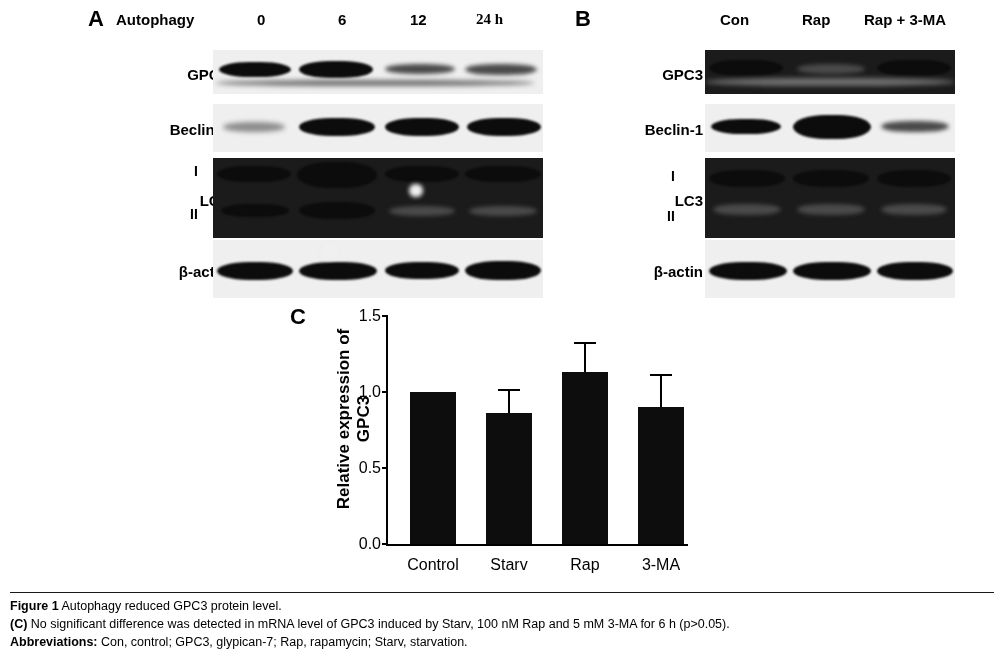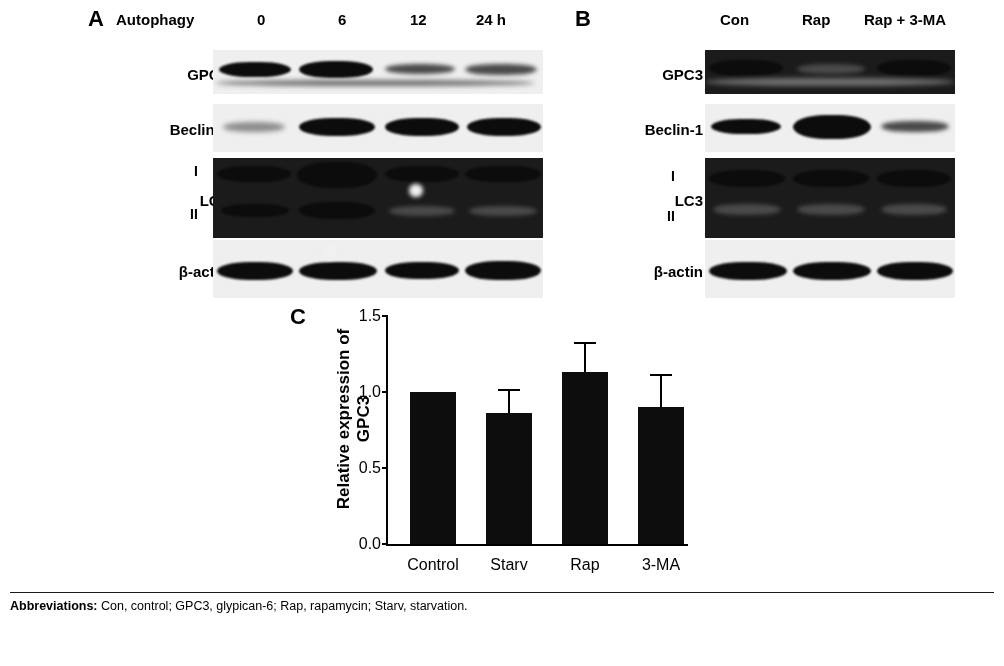--- a/index.html
+++ b/index.html
@@ -178,21 +178,21 @@
 
   <div class="panel-letter" style="left:88px; top:8px;">A</div>
 
   <div id="panel-a">
 
     <div class="col-headers">
       <div class="hdr" style="left:28px; top:3px;">Autophagy</div>
       <div class="hdr" style="left:169px; top:3px;">0</div>
       <div class="hdr" style="left:250px; top:3px;">6</div>
       <div class="hdr" style="left:322px; top:3px;">12</div>
-      <div class="hdr" style="left:388px; top:3px;">24 h</div>
+      <div class="hdr" style="left:388px; top:3px;font-family:Liberation Serif, serif;">24 h</div>
     </div>
 
     <div class="blot-label" style="left:30px; top:58px; width:110px;">GPC3</div>
     <div class="blot-strip" style="left:125px; top:42px; width:330px; height:44px;">
       <div class="band" style="left:6px; top:12px; width:72px; height:15px;"></div>
       <div class="band" style="left:86px; top:11px; width:74px; height:17px;"></div>
       <div class="band soft" style="left:172px; top:14px; width:70px; height:10px;"></div>
       <div class="band soft" style="left:252px; top:14px; width:72px; height:11px;"></div>
       <div class="band faint" style="left:2px; top:30px; width:320px; height:6px;"></div>
     </div>
@@ -303,17 +303,24 @@
       <div class="xtick-label" style="left:0px;">Control</div>
       <div class="xtick-label" style="left:76px;">Starv</div>
       <div class="xtick-label" style="left:152px;">Rap</div>
       <div class="xtick-label" style="left:228px;">3-MA</div>
     </div>
   </div>
 
   <div class="caption-rule"></div>
   <div class="caption">
     <div class="line">
-      <b>Abbreviations:</b><span> Con, control; GPC3, glypican-6; Rap, rapamycin; Starv, starvation.</span>
+      <b>Figure 1</b>
+      <span>Autophagy reduced GPC3 protein level.</span>
+    </div>
+    <div class="line">
+      <b>(C)</b><span> No significant difference was detected in mRNA level of GPC3 induced by Starv, 100 nM Rap and 5 mM 3-MA for 6 h (p&gt;0.05).</span>
+    </div>
+    <div class="line">
+      <b>Abbreviations:</b><span> Con, control; GPC3, glypican-7; Rap, rapamycin; Starv, starvation.</span>
     </div>
   </div>
 
 </div>
 
 </body></html>

